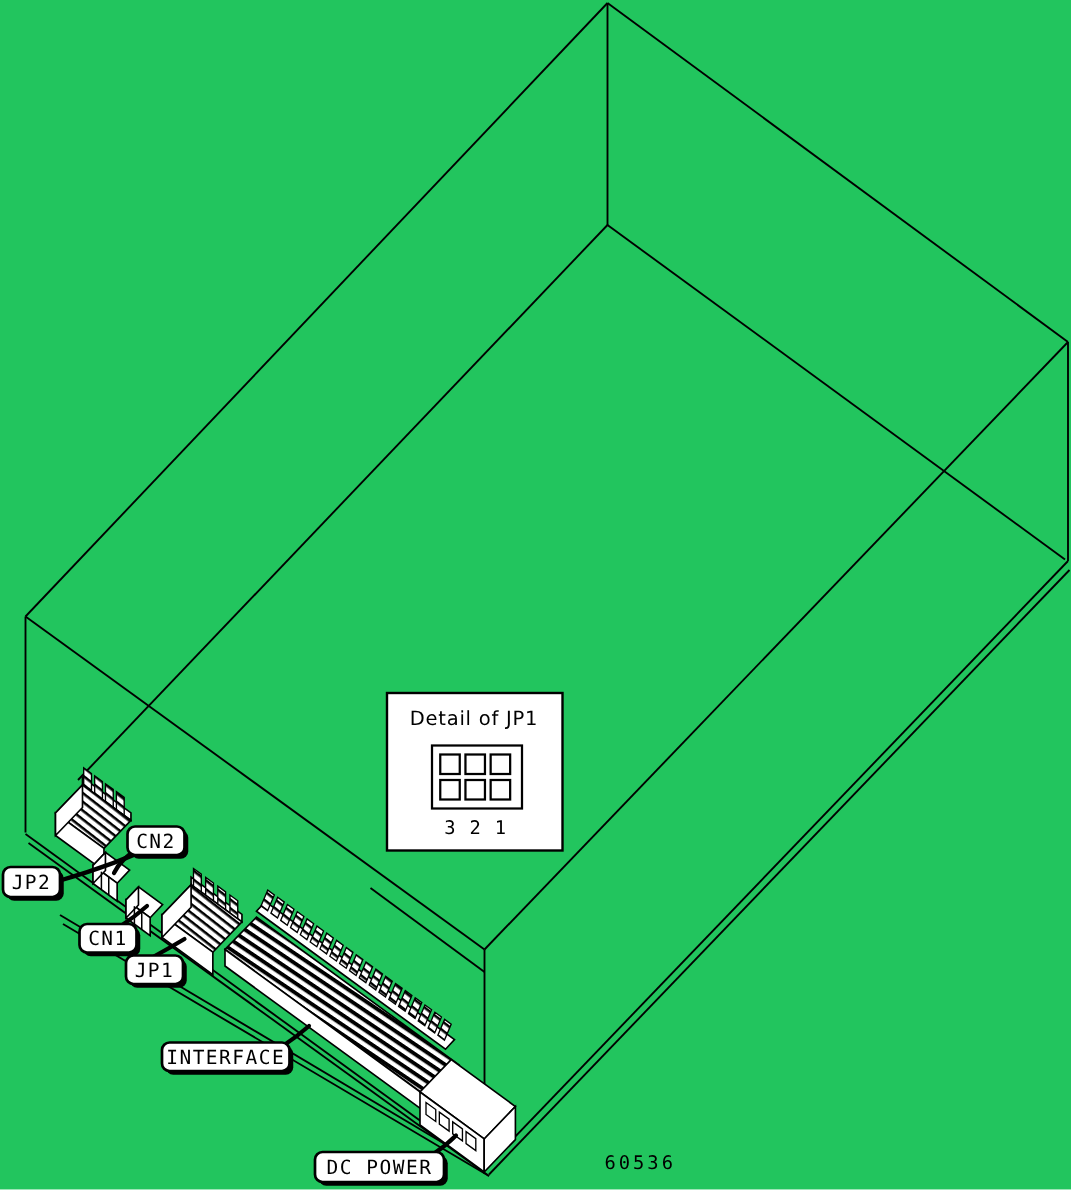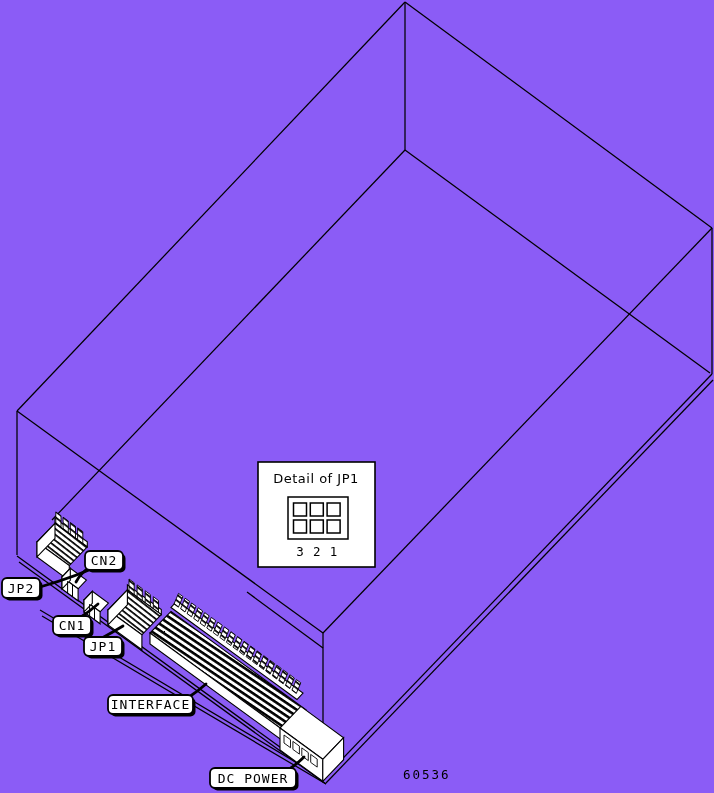--- a/index.html
+++ b/index.html
@@ -1,16 +1,16 @@
 <!DOCTYPE html>
 <html><head>
 <meta charset="utf-8">
 <style>
   html,body{margin:0;padding:0;background:#ffffff;}
-  .canvas{position:relative;width:714px;height:793px;background:#8b5cf6;overflow:hidden;
+  .canvas{position:relative;width:714px;height:793px;background:#22c55e;overflow:hidden;
           font-family:"DejaVu Sans Mono","Liberation Mono",monospace;}
   svg{position:absolute;left:0;top:0;}
   .oline{stroke:#000;stroke-width:1.25;fill:none;}
   .face{fill:#ffffff;stroke:#000;stroke-width:1.1;}
   .hface{stroke:#000;stroke-width:1.1;}
   .pin{stroke:#000;stroke-width:0.9;}
   .leader{stroke:#000;stroke-width:2.8;fill:none;stroke-linecap:round;}
   .lblShadow{fill:#000;}
   .lbl{fill:#fff;stroke:#000;stroke-width:1.8;}
   .lblText{font-family:"DejaVu Sans Mono","Liberation Mono",monospace;font-size:13px;

